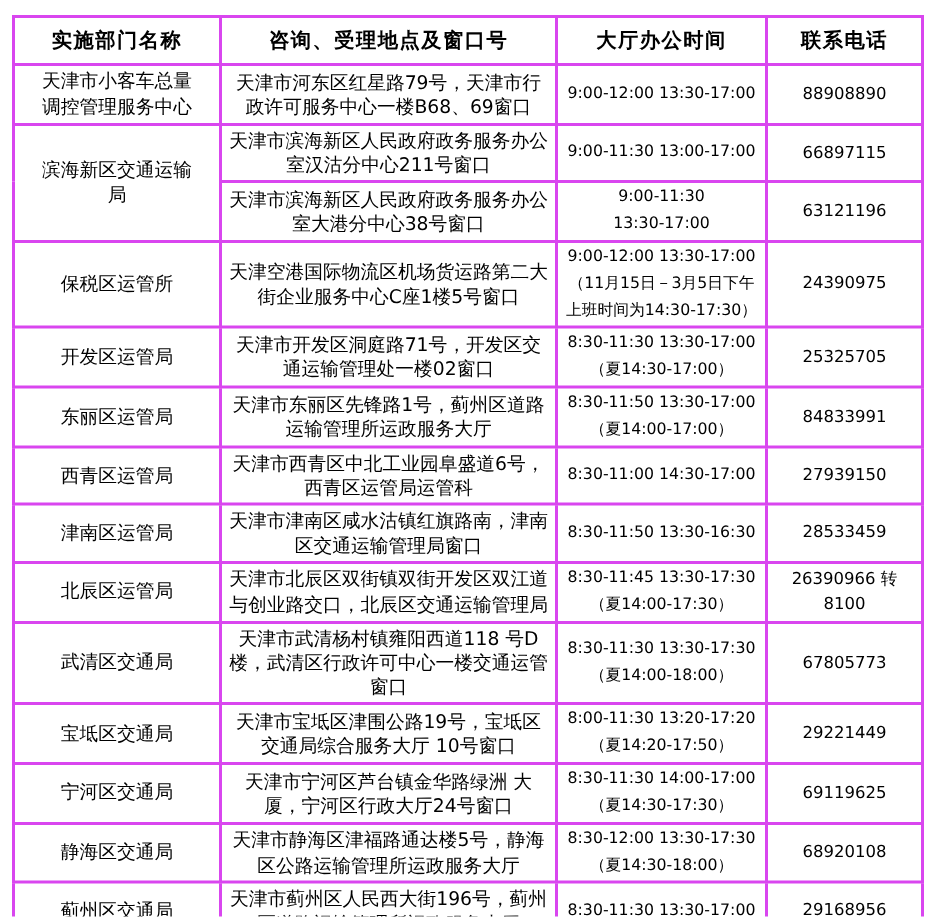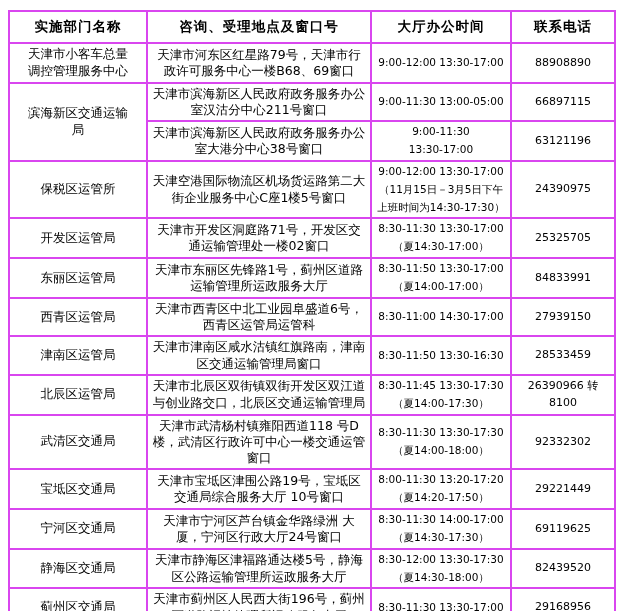--- a/index.html
+++ b/index.html
@@ -81,21 +81,21 @@
   <tbody>
     <tr>
       <td class="dept">天津市小客车总量调控管理服务中心</td>
       <td class="addr left">天津市河东区红星路79号，天津市行政许可服务中心一楼B68、69窗口</td>
       <td class="hours">9:00-12:00 13:30-17:00</td>
       <td class="phone">88908890</td>
     </tr>
     <tr>
       <td class="dept" rowspan="2">滨海新区交通运输局</td>
       <td class="addr left">天津市滨海新区人民政府政务服务办公室汉沽分中心211号窗口</td>
-      <td class="hours">9:00-11:30 13:00-05:00</td>
+      <td class="hours">9:00-11:30 13:00-17:00</td>
       <td class="phone">66897115</td>
     </tr>
     <tr>
       <td class="addr left">天津市滨海新区人民政府政务服务办公室大港分中心38号窗口</td>
       <td class="hours">9:00-11:30
 13:30-17:00</td>
       <td class="phone">63121196</td>
     </tr>
     <tr>
       <td class="dept">保税区运管所</td>
@@ -136,42 +136,42 @@
       <td class="hours">8:30-11:45 13:30-17:30
 （夏14:00-17:30）</td>
       <td class="phone">26390966 转
 8100</td>
     </tr>
     <tr>
       <td class="dept">武清区交通局</td>
       <td class="addr">天津市武清杨村镇雍阳西道118 号D楼，武清区行政许可中心一楼交通运管窗口</td>
       <td class="hours">8:30-11:30 13:30-17:30
 （夏14:00-18:00）</td>
-      <td class="phone">92332302</td>
+      <td class="phone">67805773</td>
     </tr>
     <tr>
       <td class="dept">宝坻区交通局</td>
       <td class="addr">天津市宝坻区津围公路19号，宝坻区交通局综合服务大厅 10号窗口</td>
       <td class="hours">8:00-11:30 13:20-17:20
 （夏14:20-17:50）</td>
       <td class="phone">29221449</td>
     </tr>
     <tr>
       <td class="dept">宁河区交通局</td>
       <td class="addr">天津市宁河区芦台镇金华路绿洲 大厦，宁河区行政大厅24号窗口</td>
       <td class="hours">8:30-11:30 14:00-17:00
 （夏14:30-17:30）</td>
       <td class="phone">69119625</td>
     </tr>
     <tr>
       <td class="dept">静海区交通局</td>
       <td class="addr">天津市静海区津福路通达楼5号，静海区公路运输管理所运政服务大厅</td>
       <td class="hours">8:30-12:00 13:30-17:30
 （夏14:30-18:00）</td>
-      <td class="phone">82439520</td>
+      <td class="phone">68920108</td>
     </tr>
     <tr>
       <td class="dept">蓟州区交通局</td>
       <td class="addr">天津市蓟州区人民西大街196号，蓟州区道路运输管理所运政服务大厅</td>
       <td class="hours">8:30-11:30 13:30-17:00</td>
       <td class="phone">29168956</td>
     </tr>
   </tbody>
 </table>
 

